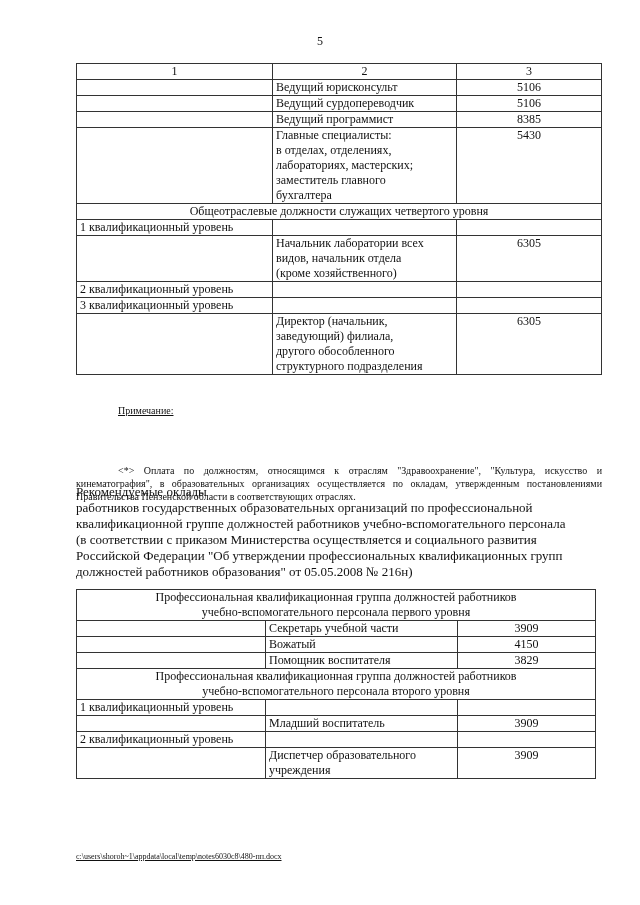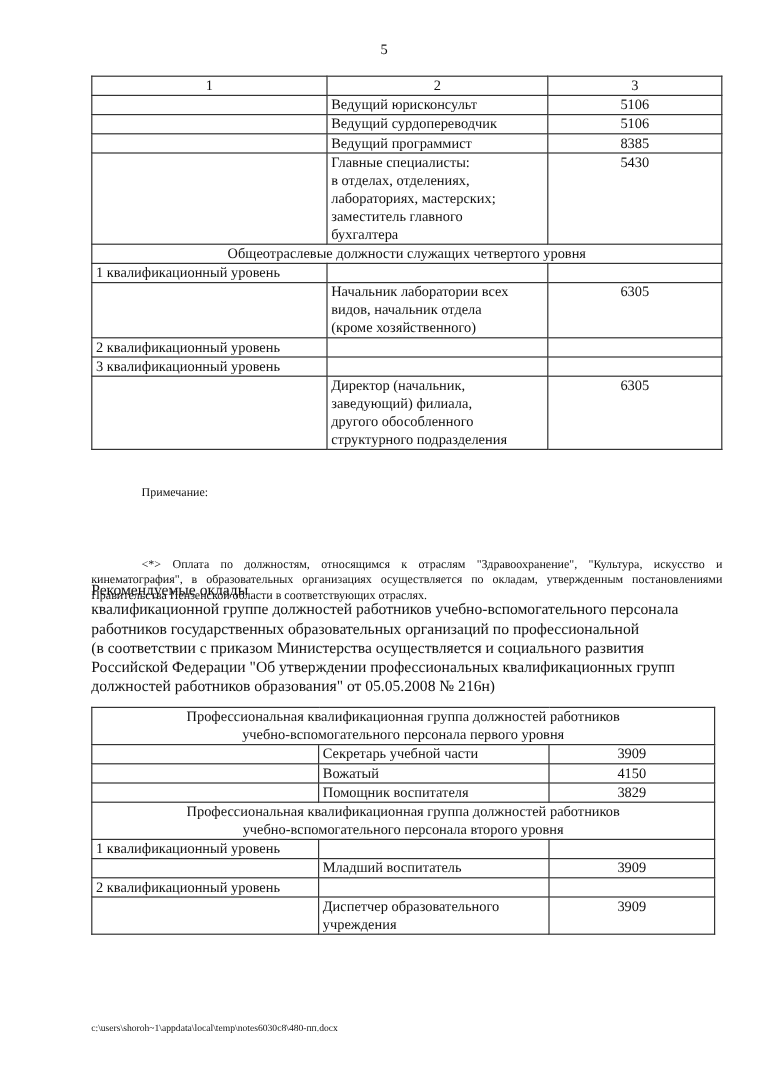--- a/index.html
+++ b/index.html
@@ -10,24 +10,24 @@
   td { border: 1px solid #333; padding: 0 3px; vertical-align: top; }
   .c { text-align: center; }
   .span3 { text-align: center; }
   #t1 { left: 76px; top: 63px; width: 526px; }
   #t1 td.col1 { width: 189px; }
   #t1 td.col2 { width: 177px; }
   #t2 { left: 76px; top: 589px; width: 520px; }
   #t2 td.col1 { width: 182px; }
   #t2 td.col2 { width: 185px; }
   .note { position: absolute; left: 76px; top: 404px; width: 526px; font-size: 10px; line-height: 13px; }
-  .note .head { padding-left: 42px; }
+  .note .head { padding-left: 42px; text-decoration: underline; }
   .note .body { text-indent: 42px; text-align: justify; margin-top: 47px; }
   .title-block { position: absolute; left: 76px; top: 484px; width: 526px; font-size: 13px; line-height: 16px; }
-  .footer { position: absolute; left: 76px; top: 852px; font-size: 8px; }
+  .footer { position: absolute; left: 76px; top: 852px; font-size: 8px; text-decoration: underline; }
 </style>
 </head>
 <body>
 
 <div class="page-num">5</div>
 
 <table id="t1">
   <tbody id="t1-body">
       <tr>
         <td class="c col1">1</td>
@@ -85,22 +85,22 @@
     </tbody>
 </table>
 
 <div class="note">
   <div class="head">Примечание:</div>
   <div class="body">&lt;*&gt; Оплата по должностям, относящимся к отраслям "Здравоохранение", "Культура, искусство и кинематография", в образовательных организациях осуществляется по окладам, утвержденным постановлениями Правительства Пензенской области в соответствующих отраслях.</div>
 </div>
 
 <div class="title-block">
   <div>Рекомендуемые оклады</div>
+  <div>работников государственных образовательных организаций по профессиональной</div>
   <div>квалификационной группе должностей работников учебно-вспомогательного персонала</div>
-  <div>работников государственных образовательных организаций по профессиональной</div>
   <div>(в соответствии с приказом Министерства осуществляется и социального развития</div>
   <div>Российской Федерации "Об утверждении профессиональных квалификационных групп</div>
   <div>должностей работников образования" от 05.05.2008 № 216н)</div>
 </div>
 
 <table id="t2">
   <tbody id="t2-body">
       <tr>
         <td class="span3" colspan="3">Профессиональная квалификационная группа должностей работников<br>учебно-вспомогательного персонала первого уровня</td>
       </tr>

